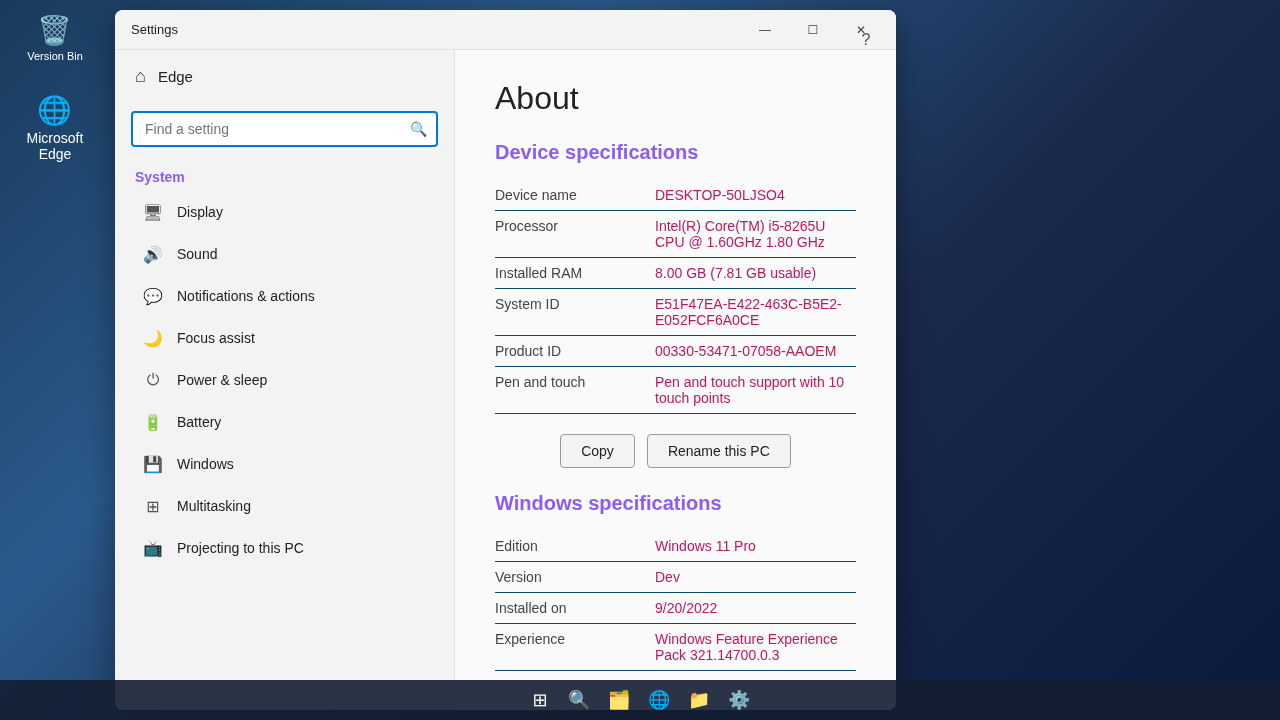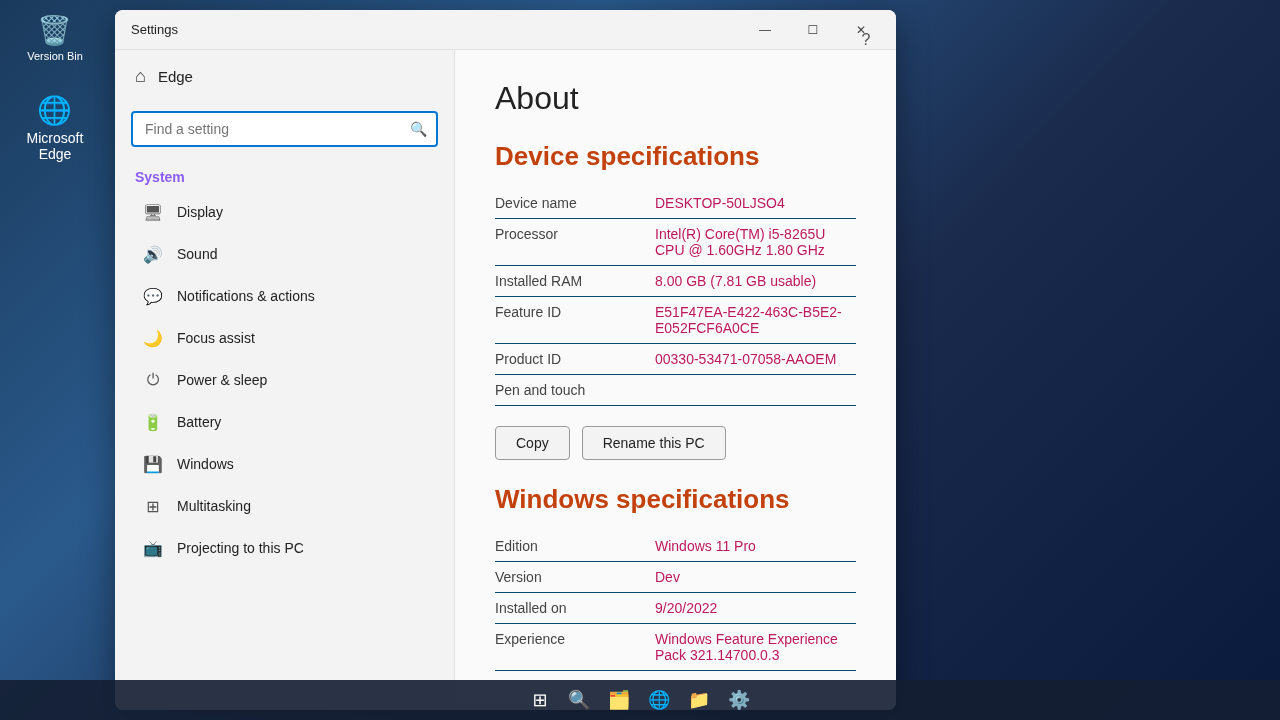--- a/index.html
+++ b/index.html
@@ -187,23 +187,23 @@
     }
 
     .page-title {
       font-size: 32px;
       font-weight: 300;
       color: #222;
       margin-bottom: 24px;
     }
 
     .section-title {
-      font-size: 26px;
+      font-size: 20px;
       font-weight: 600;
-      color: #c2410c;
+      color: #8b5cf6;
       margin-bottom: 16px;
     }
 
     .spec-table {
       width: 100%;
       margin-bottom: 20px;
     }
     .spec-row {
       display: flex;
       padding: 7px 0;
@@ -218,20 +218,21 @@
     }
     .spec-value {
       color: #be185d;
       flex: 1;
     }
 
     .action-buttons {
       display: flex;
       gap: 12px;
       margin: 16px 0 24px 0;
+      justify-content: center;
     }
     .action-btn {
       padding: 8px 20px;
       border: 1px solid #999;
       background: #f3f3f3;
       border-radius: 4px;
       font-size: 14px;
       cursor: pointer;
       color: #222;
     }
@@ -384,29 +385,30 @@
           </div>
           <div class="spec-row">
             <span class="spec-label">Processor</span>
             <span class="spec-value">Intel(R) Core(TM) i5-8265U CPU @ 1.60GHz   1.80 GHz</span>
           </div>
           <div class="spec-row">
             <span class="spec-label">Installed RAM</span>
             <span class="spec-value">8.00 GB (7.81 GB usable)</span>
           </div>
           <div class="spec-row">
-            <span class="spec-label">Feature ID</span>
+            <span class="spec-label">System ID</span>
             <span class="spec-value">E51F47EA-E422-463C-B5E2-E052FCF6A0CE</span>
           </div>
           <div class="spec-row">
             <span class="spec-label">Product ID</span>
             <span class="spec-value">00330-53471-07058-AAOEM</span>
           </div>
           <div class="spec-row">
             <span class="spec-label">Pen and touch</span>
+            <span class="spec-value">Pen and touch support with 10 touch points</span>
           </div>
         </div>
 
         <div class="action-buttons">
           <button class="action-btn">Copy</button>
           <button class="action-btn">Rename this PC</button>
         </div>
 
         <h2 class="section-title">Windows specifications</h2>
 

